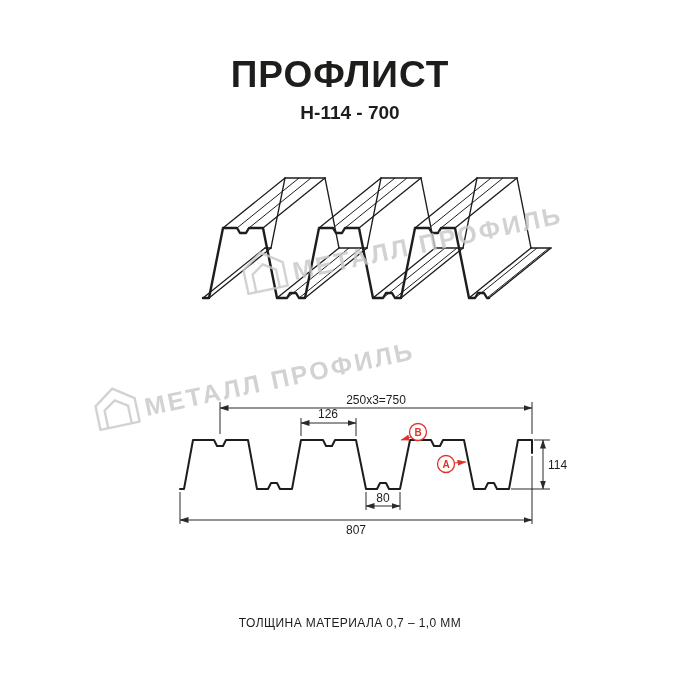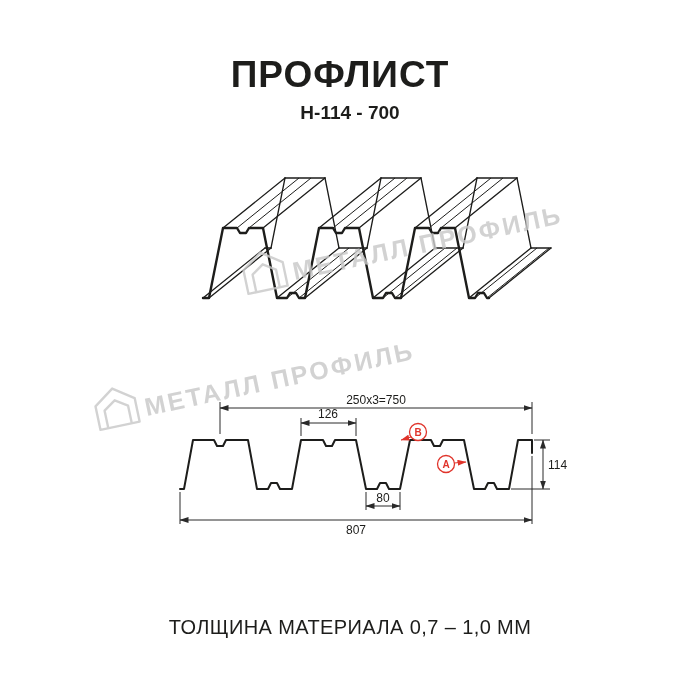--- a/index.html
+++ b/index.html
@@ -10,21 +10,21 @@
   .title {
     position:absolute; top:54px; left:0; width:680px; text-align:center;
     font-size:37px; font-weight:700; letter-spacing:1px; color:#1d1d1b;
   }
   .subtitle {
     position:absolute; top:102px; left:0; width:700px; text-align:center;
     font-size:19px; font-weight:700; color:#1d1d1b;
   }
   .footer-note {
     position:absolute; top:616px; left:0; width:700px; text-align:center;
-    font-size:20px; font-weight:400; letter-spacing:0.4px; color:#1d1d1b;
+    font-size:12px; font-weight:400; letter-spacing:0.4px; color:#1d1d1b;
   }
   svg.drawing { position:absolute; }
   svg.wm { position:absolute; pointer-events:none; }
   .dim-text { font-family:"Liberation Sans", sans-serif; font-size:12px; fill:#1d1d1b; }
   .wm-text { font-family:"Liberation Sans", sans-serif; font-weight:700; letter-spacing:2.5px; }
 </style>
 </head>
 <body>
 
 <div class="page">

